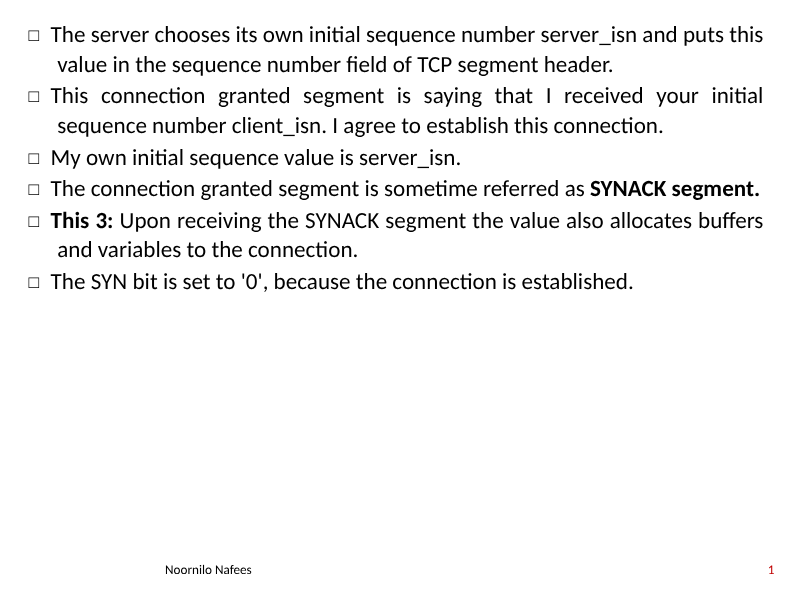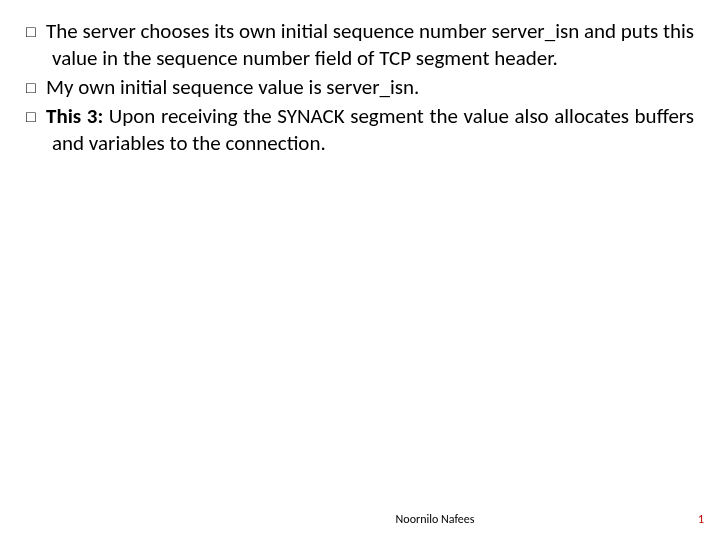--- a/index.html
+++ b/index.html
@@ -36,21 +36,20 @@
     width: 20px;
     text-indent: 0;
     vertical-align: 1px;
   }
   .bold { font-weight: 700; }
   .footer-author {
     position: absolute;
     bottom: 14px;
     left: 0;
     right: 0;
-    text-align: center;
     font-size: 12px;
     color: #000;
     margin-left: 150px;
   }
   .footer-page {
     position: absolute;
     bottom: 14px;
     right: 16px;
     font-size: 12px;
     color: #c00000;
@@ -59,29 +58,38 @@
 </head>
 <body>
 
 <div class="slide">
   <div class="content">
 
     <p class="item">
       <span class="bullet">□ </span><span>The server chooses its own initial sequence number server_isn and puts this value in the sequence number field of TCP segment header.</span>
     </p>
 
+    <p class="item">
+      <span class="bullet">□ </span><span>This connection granted segment is saying that I received your initial sequence number client_isn. I agree to establish this connection.</span>
+    </p>
 
     <p class="item">
       <span class="bullet">□ </span><span>My own initial sequence value is server_isn.</span>
     </p>
 
+    <p class="item">
+      <span class="bullet">□ </span><span>The connection granted segment is sometime referred as </span><span class="bold">SYNACK segment.</span>
+    </p>
 
     <p class="item">
       <span class="bullet">□ </span><span class="bold">This 3:</span><span> Upon receiving the SYNACK segment the value also allocates buffers and variables to the connection.</span>
     </p>
 
 
+    <p class="item">
+      <span class="bullet">□ </span><span>The SYN bit is set to '0', because the connection is established.</span>
+    </p>
 
   </div>
 
   <div class="footer-author">Noornilo Nafees</div>
   <div class="footer-page">1</div>
 </div>
 
 </body></html>

